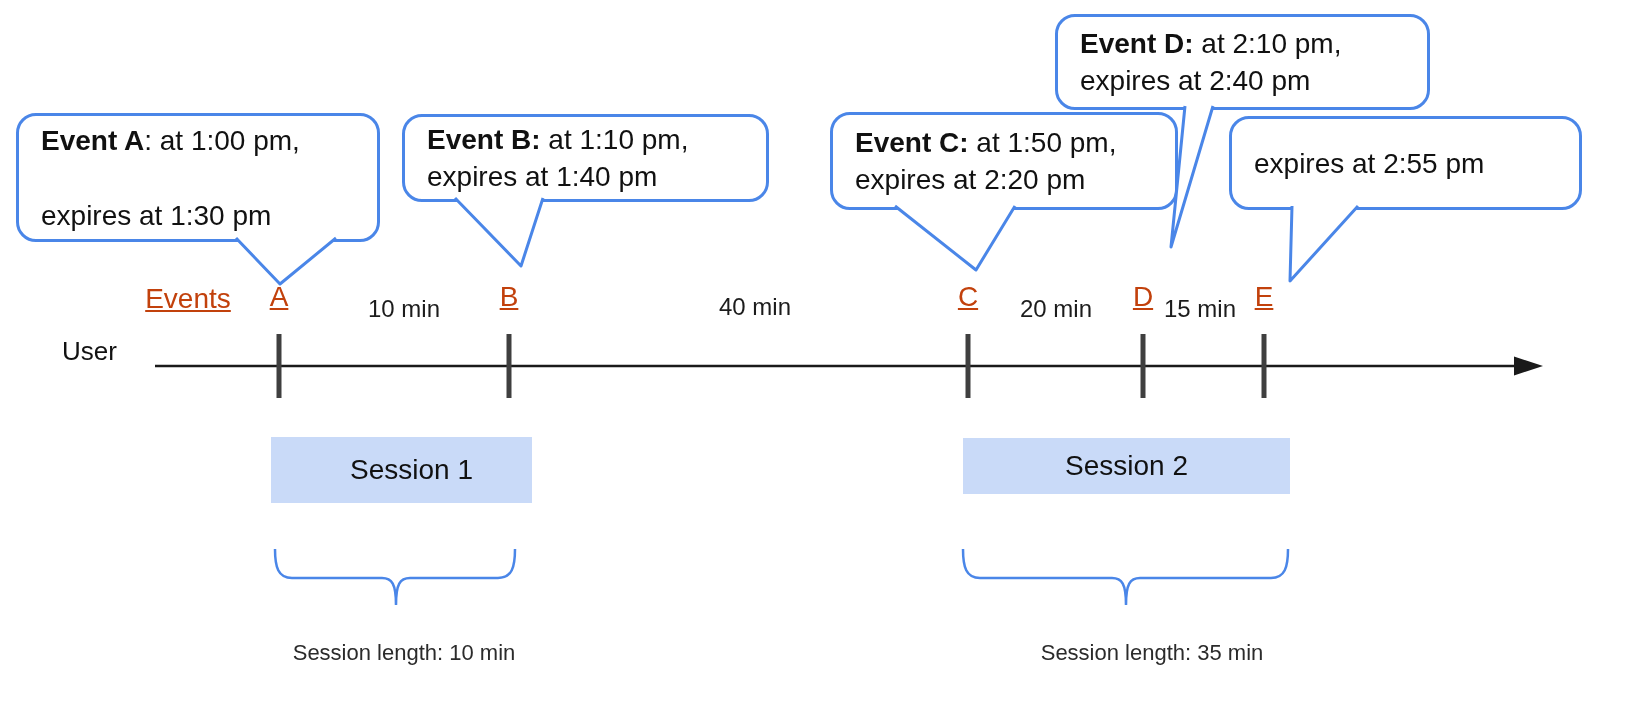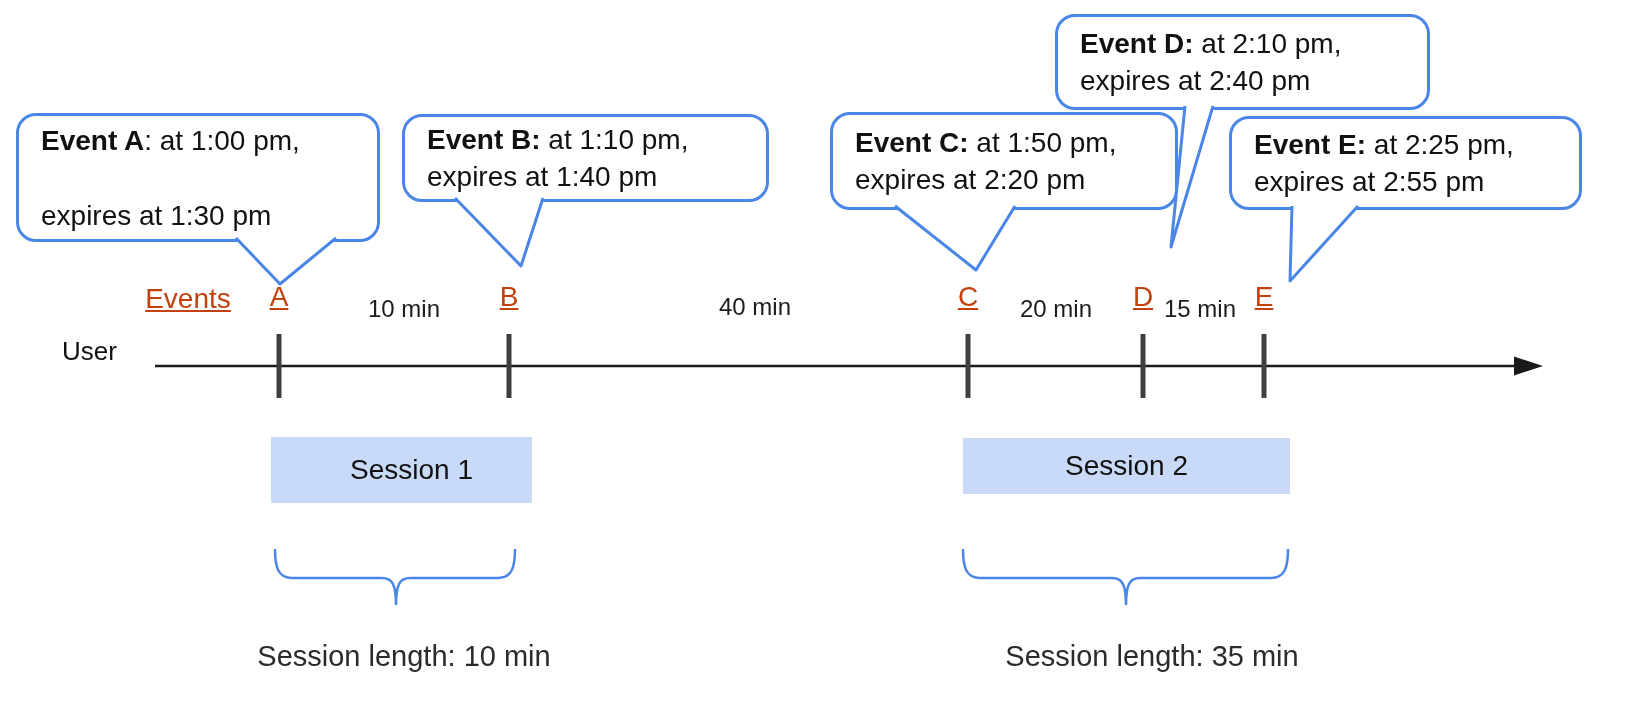--- a/index.html
+++ b/index.html
@@ -38,21 +38,21 @@
   .actor-label{
     position:absolute;font-size:26px;color:#111111;z-index:3;
   }
   .session-box{
     position:absolute;background:#c9daf8;
     display:flex;align-items:center;justify-content:center;
     font-size:28px;color:#111111;z-index:1;
   }
   .session-length{
     position:absolute;transform:translateX(-50%);
-    font-size:29px;font-weight:300;color:#2b2b2b;white-space:nowrap;z-index:3;
+    font-size:22px;font-weight:300;color:#2b2b2b;white-space:nowrap;z-index:3;
   }
 </style>
 </head>
 <body>
 
 <div id="canvas">
 
   <div class="bubble" style="left:16px;top:113px;width:364px;height:129px;gap:38px;">
     <div><b>Event A</b><span>: at 1:00 pm,</span></div>
     <div>expires at 1:30 pm</div>
@@ -67,21 +67,20 @@
     <div><b>Event C:</b><span> at 1:50 pm,</span></div>
     <div>expires at 2:20 pm</div>
   </div>
 
   <div class="bubble" style="left:1055px;top:14px;width:375px;height:96px;">
     <div><b>Event D:</b><span> at 2:10 pm,</span></div>
     <div>expires at 2:40 pm</div>
   </div>
 
   <div class="bubble" style="left:1229px;top:116px;width:353px;height:94px;">
-    <div><b>Event E:</b><span> at 2:25 pm,</span></div>
     <div>expires at 2:55 pm</div>
   </div>
 
   <div class="session-box" style="left:271px;top:437px;width:241px;height:66px;padding-left:20px;">
     <span>Session 1</span>
   </div>
   <div class="session-box" style="left:963px;top:438px;width:327px;height:56px;">
     <span>Session 2</span>
   </div>
 

